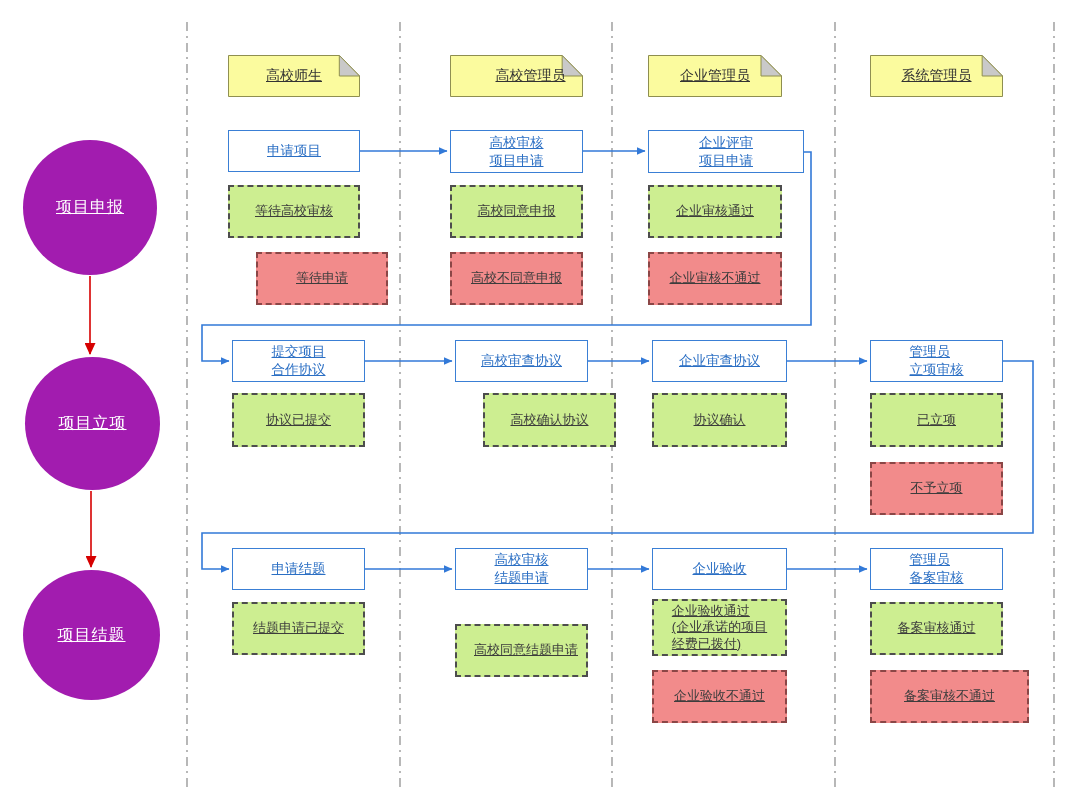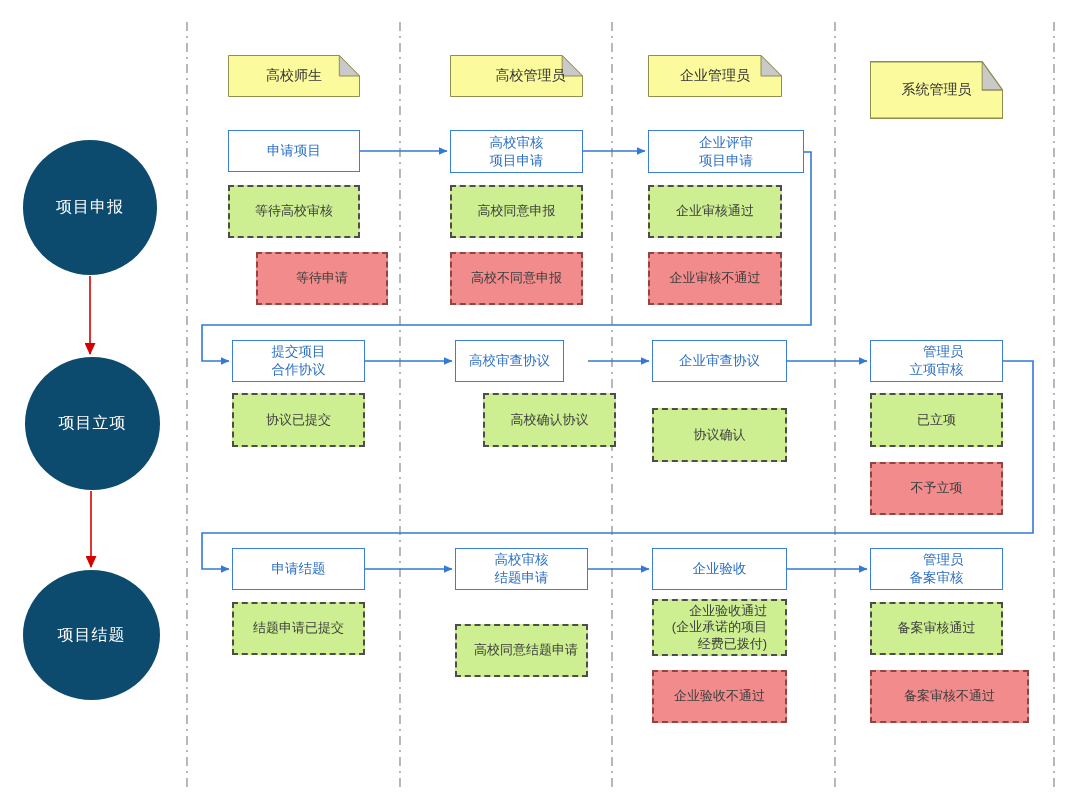--- a/index.html
+++ b/index.html
@@ -2,23 +2,23 @@
 <html><head>
 <meta charset="utf-8">
 <style>
   html,body{margin:0;padding:0;background:#fff;}
   #canvas{
     position:relative;width:1080px;height:812px;background:#ffffff;overflow:hidden;
     font-family:"Liberation Sans","DejaVu Sans",sans-serif;
   }
   #wires{position:absolute;left:0;top:0;z-index:0;}
   .node{position:absolute;z-index:1;display:flex;align-items:center;justify-content:center;
-        text-align:right;white-space:pre-line;box-sizing:border-box;}
+        text-align:left;white-space:pre-line;box-sizing:border-box;text-decoration:underline;}
   .stage{
-    background:#0c4a6e;border-radius:50%;color:#ffffff;font-size:16px;font-weight:500;
+    background:#a21caf;border-radius:50%;color:#ffffff;font-size:16px;font-weight:500;
     letter-spacing:1px;
   }
   .process{
     background:#ffffff;border:1px solid #3a7fd5;color:#2b6fc4;
     font-size:13.5px;line-height:1.3;
   }
   .state{
     font-size:13px;color:#3d3d3d;line-height:1.25;
   }
   .state.ok{background:#cdee91;border:2px dashed #4d4d4d;}
@@ -89,21 +89,21 @@
     </svg>
     <span>高校管理员</span>
   </div>
   <div class="node note" style="left:648px;top:55px;width:134px;height:42px;">
     <svg class="note-bg" viewBox="0 0 134 42" preserveAspectRatio="none">
       <polygon points="0.5,0.5 113,0.5 133.5,21 133.5,41.5 0.5,41.5" fill="#fbfb9e" stroke="#8e8e4f" stroke-width="1"></polygon>
       <polygon points="113,0.5 133.5,21 113,21" fill="#c9c9c9" stroke="#8e8e4f" stroke-width="1"></polygon>
     </svg>
     <span>企业管理员</span>
   </div>
-  <div class="node note" style="left:870px;top:55px;width:133px;height:58px;margin-top:6px;">
+  <div class="node note" style="left:870px;top:55px;width:133px;height:42px;">
     <svg class="note-bg" viewBox="0 0 134 42" preserveAspectRatio="none">
       <polygon points="0.5,0.5 113,0.5 133.5,21 133.5,41.5 0.5,41.5" fill="#fbfb9e" stroke="#8e8e4f" stroke-width="1"></polygon>
       <polygon points="113,0.5 133.5,21 113,21" fill="#c9c9c9" stroke="#8e8e4f" stroke-width="1"></polygon>
     </svg>
     <span>系统管理员</span>
   </div>
 
   <div class="node process" style="left:228px;top:130px;width:132px;height:42px;">申请项目</div>
   <div class="node process" style="left:450px;top:130px;width:133px;height:43px;">高校审核
 项目申请</div>
@@ -112,28 +112,28 @@
 
   <div class="node state ok" style="left:228px;top:185px;width:132px;height:53px;">等待高校审核</div>
   <div class="node state ok" style="left:648px;top:185px;width:134px;height:53px;">企业审核通过</div>
   <div class="node state ok" style="left:450px;top:185px;width:133px;height:53px;">高校同意申报</div>
   <div class="node state ng" style="left:228px;top:252px;width:132px;height:53px;margin-left:28px;">等待申请</div>
   <div class="node state ng" style="left:450px;top:252px;width:133px;height:53px;">高校不同意申报</div>
   <div class="node state ng" style="left:648px;top:252px;width:134px;height:53px;">企业审核不通过</div>
 
   <div class="node process" style="left:232px;top:340px;width:133px;height:42px;">提交项目
 合作协议</div>
-  <div class="node process" style="left:455px;top:340px;width:109px;height:42px;">高校审查协议</div>
+  <div class="node process" style="left:455px;top:340px;width:133px;height:42px;">高校审查协议</div>
   <div class="node process" style="left:652px;top:340px;width:135px;height:42px;">企业审查协议</div>
   <div class="node process" style="left:870px;top:340px;width:133px;height:42px;">管理员
 立项审核</div>
 
   <div class="node state ok" style="left:232px;top:393px;width:133px;height:54px;">协议已提交</div>
   <div class="node state ok" style="left:455px;top:393px;width:133px;height:54px;margin-left:28px;">高校确认协议</div>
-  <div class="node state ok" style="left:652px;top:393px;width:135px;height:54px;margin-top:15px;">协议确认</div>
+  <div class="node state ok" style="left:652px;top:393px;width:135px;height:54px;">协议确认</div>
   <div class="node state ok" style="left:870px;top:393px;width:133px;height:54px;">已立项</div>
   <div class="node state ng" style="left:870px;top:462px;width:133px;height:53px;">不予立项</div>
 
   <div class="node process" style="left:232px;top:548px;width:133px;height:42px;">申请结题</div>
   <div class="node process" style="left:455px;top:548px;width:133px;height:42px;">高校审核
 结题申请</div>
   <div class="node process" style="left:652px;top:548px;width:135px;height:42px;">企业验收</div>
   <div class="node process" style="left:870px;top:548px;width:133px;height:42px;">管理员
 备案审核</div>
 

